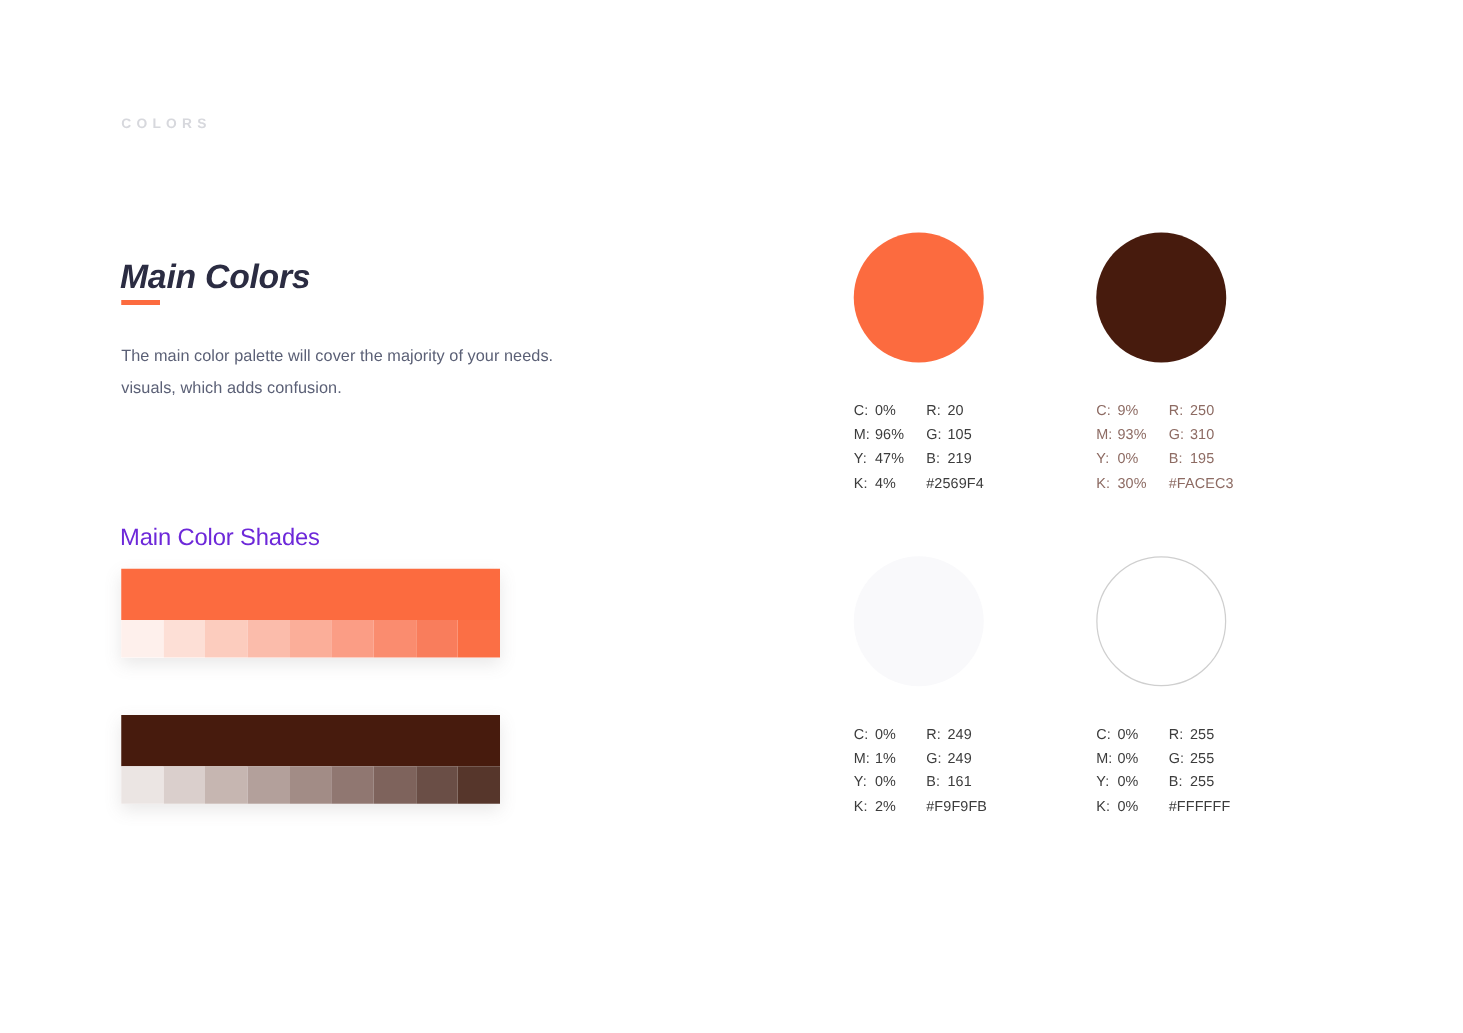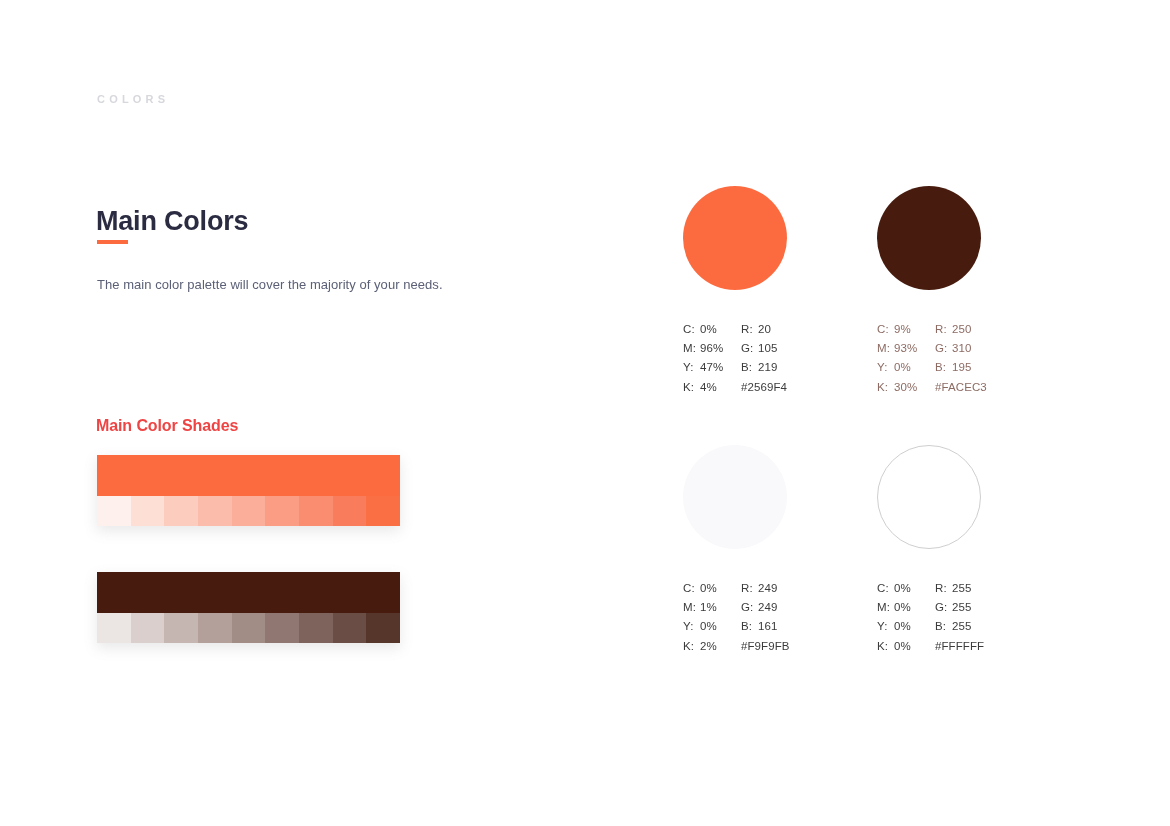--- a/index.html
+++ b/index.html
@@ -35,20 +35,21 @@
 
   .main-title {
     position: absolute;
     left: 96px;
     top: 188px;
     font-size: 27px;
     font-weight: 700;
     letter-spacing: -0.2px;
     color: #2b2c42;
     line-height: 1.15;
+    font-style: italic;
   }
 
   .title-rule {
     position: absolute;
     left: 97px;
     top: 240px;
     width: 31px;
     height: 4px;
     background: #fc6b3f;
   }
@@ -62,24 +63,24 @@
     line-height: 24.5px;
     color: #5b6076;
     letter-spacing: 0.05px;
   }
   .body-copy p { margin: 0; }
 
   .shades-title {
     position: absolute;
     left: 96px;
     top: 404px;
-    font-size: 16px;
-    font-weight: 700;
+    font-size: 19px;
+    font-weight: 400;
     letter-spacing: -0.1px;
-    color: #ef4444;
+    color: #6d28d9;
   }
 
   
   .strip {
     position: absolute;
     left: 97px;
     width: 303px;
     box-shadow: 0 5px 13px rgba(120, 110, 110, 0.16);
   }
   .strip-orange { top: 455px; }
@@ -139,20 +140,21 @@
 <div class="page">
 
   <div class="eyebrow">COLORS</div>
 
   <h1 class="main-title">Main Colors</h1>
 
   <div class="title-rule" style="background: rgb(252, 107, 63);"></div>
 
   <div class="body-copy">
     <p>The main color palette will cover the majority of your needs.</p>
+    <p>visuals, which adds confusion.</p>
   </div>
 
   <h2 class="shades-title">Main Color Shades</h2>
 
   <div class="strip strip-orange">
     <div class="strip-solid" style="background: rgb(252, 107, 63);"></div>
     <div class="strip-steps">
         <i style="background: rgb(254, 240, 236);"></i>
         <i style="background: rgb(253, 223, 214);"></i>
         <i style="background: rgb(252, 204, 190);"></i>

